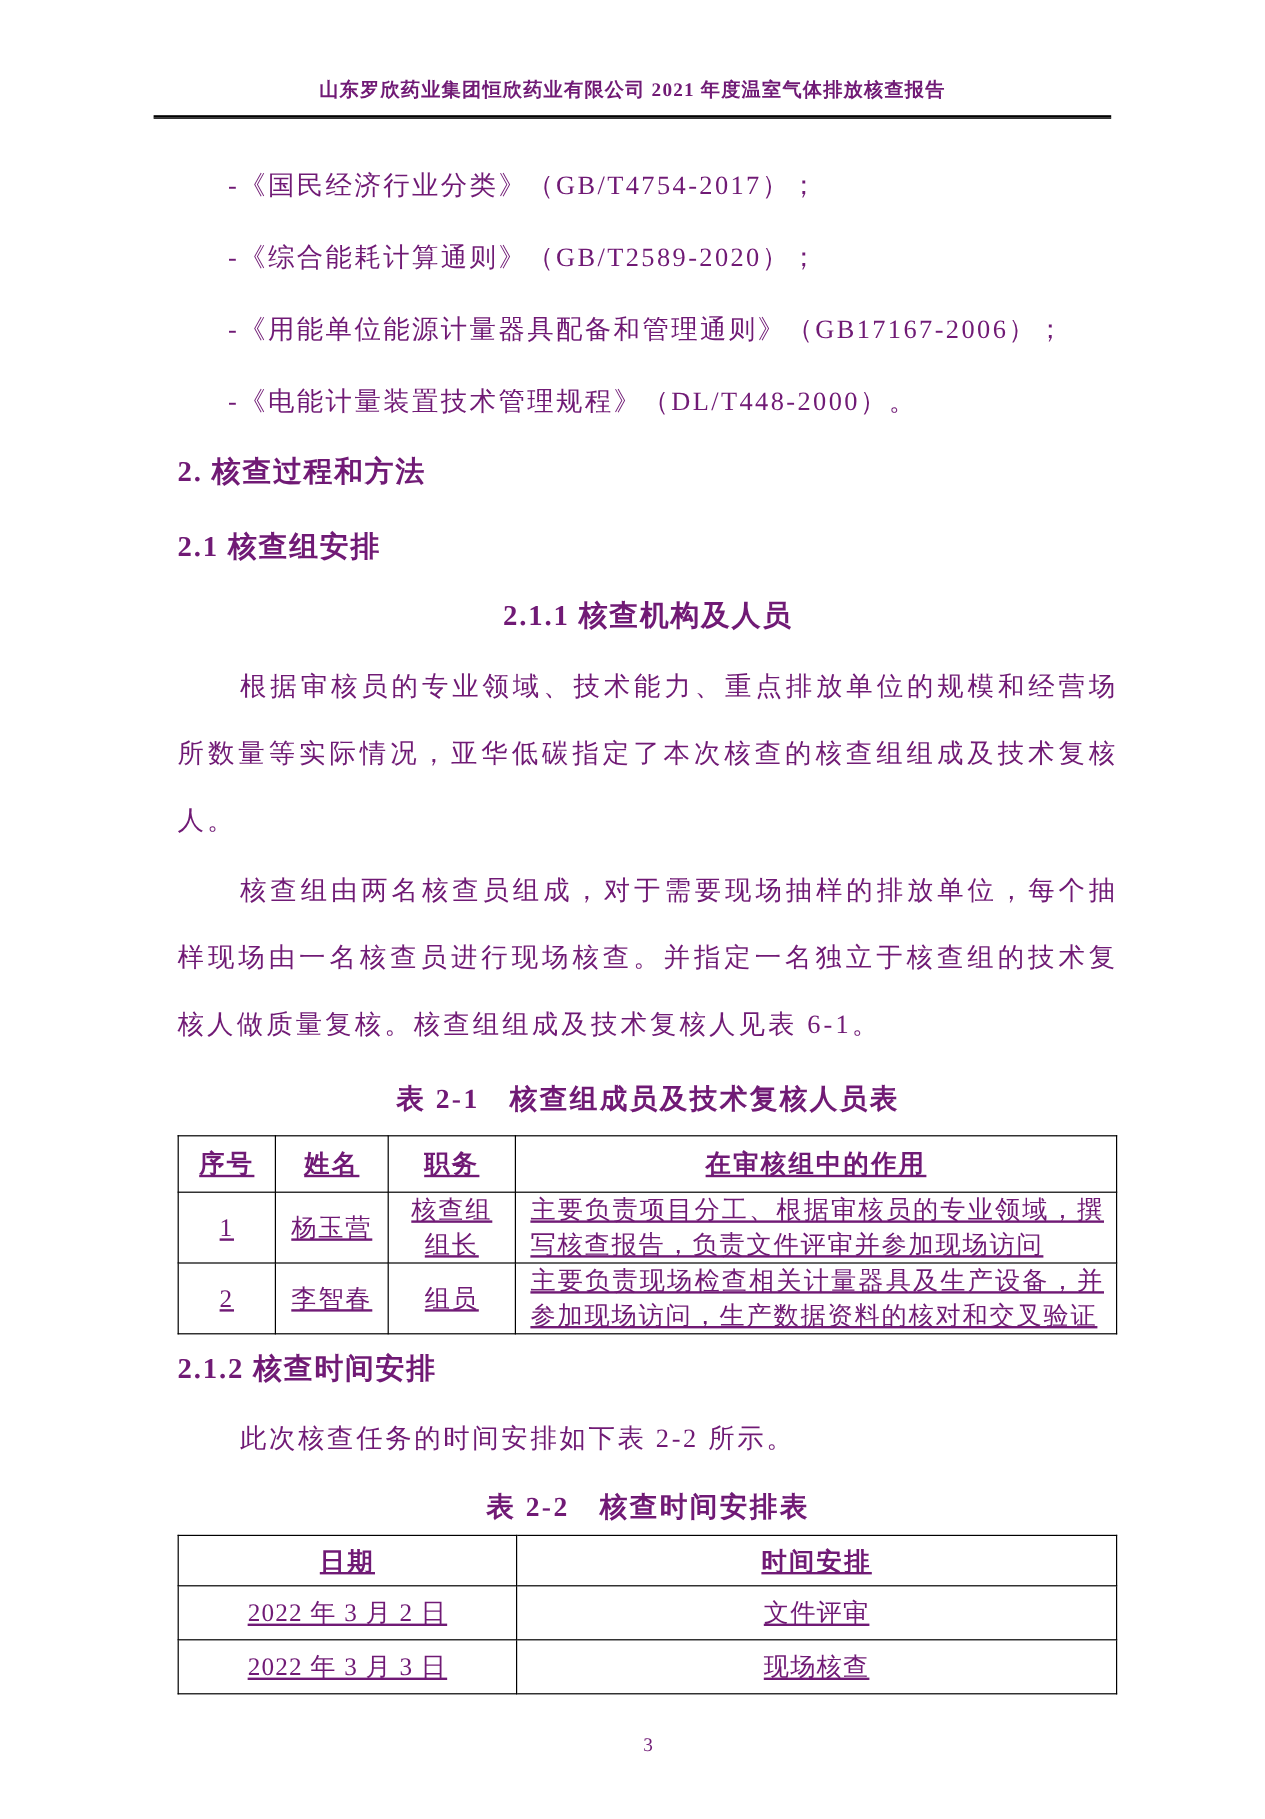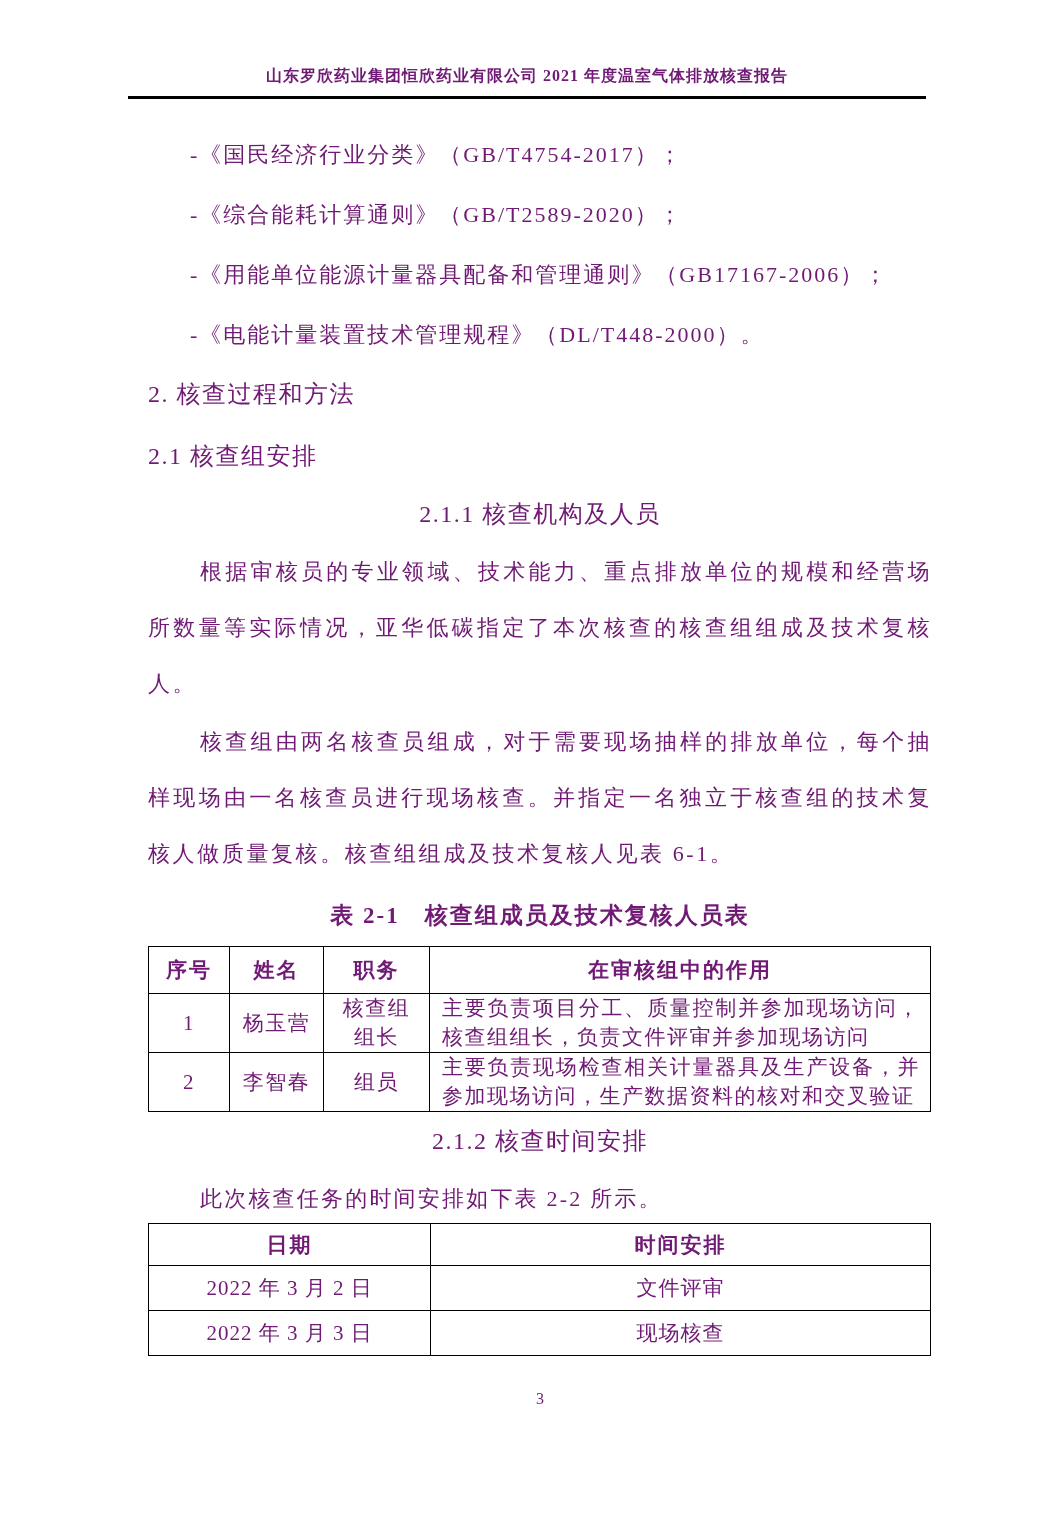--- a/index.html
+++ b/index.html
@@ -40,28 +40,28 @@
   .refs li {
     font-size: 22px;
     line-height: 60px;
     letter-spacing: 2px;
     padding-left: 42px;
     white-space: nowrap;
   }
   
   .h {
     font-size: 24px;
-    font-weight: normal;
+    font-weight: bold;
     line-height: 34px;
     letter-spacing: 1.5px;
   }
   .h1x { margin-top: 12px; }
   .h2x { margin-top: 28px; }
   .h3a { margin-top: 24px; text-align: center; }
-  .h3b { margin-top: 12px; text-align: center; }
+  .h3b { margin-top: 12px; }
   
   .body-p {
     font-size: 22px;
     line-height: 56px;
     letter-spacing: 2.6px;
     text-align: justify;
     text-indent: 52px;
   }
   .p1 { margin-top: 13px; }
   .p2 { margin-top: 2px; }
@@ -90,20 +90,21 @@
   }
   .t1 { margin-top: 14px; }
   .t2 { margin-top: 7px; padding-left: 36px; }
   td {
     border: 1.5px solid #000;
     text-align: center;
     vertical-align: middle;
     font-size: 21px;
     letter-spacing: 1.5px;
     overflow: hidden;
+    text-decoration: underline;
   }
   .t1 .hrow td { height: 47px; font-weight: bold; letter-spacing: 2px; }
   .t1 .drow td { height: 59px; line-height: 29px; }
   .t1 td.duty {
     text-align: justify;
     padding: 0 10px 0 12px;
     font-size: 21px;
     letter-spacing: 1.5px;
   }
   .t1 td.role { padding: 0 14px; }
@@ -153,35 +154,36 @@
         <tr class="hrow">
           <td>序号</td>
           <td>姓名</td>
           <td>职务</td>
           <td>在审核组中的作用</td>
         </tr>
         <tr class="drow">
           <td>1</td>
           <td>杨玉营</td>
           <td class="role">核查组组长</td>
-          <td class="duty">主要负责项目分工、质量控制并参加现场访问，核查组组长，负责文件评审并参加现场访问</td>
+          <td class="duty">主要负责项目分工、根据审核员的专业领域，撰写核查报告，负责文件评审并参加现场访问</td>
         </tr>
         <tr class="drow">
           <td>2</td>
           <td>李智春</td>
           <td class="role">组员</td>
           <td class="duty">主要负责现场检查相关计量器具及生产设备，并参加现场访问，生产数据资料的核对和交叉验证</td>
         </tr>
       </tbody>
     </table>
 
     <div class="h h3b">2.1.2 核查时间安排</div>
 
     <p class="p3">此次核查任务的时间安排如下表 2-2 所示。</p>
 
+    <div class="caption cap2">表 2-2　核查时间安排表</div>
 
     <table class="t2">
       <colgroup>
         <col style="width:282px">
         <col style="width:500px">
       </colgroup>
       <tbody>
         <tr class="hrow">
           <td>日期</td>
           <td>时间安排</td>

